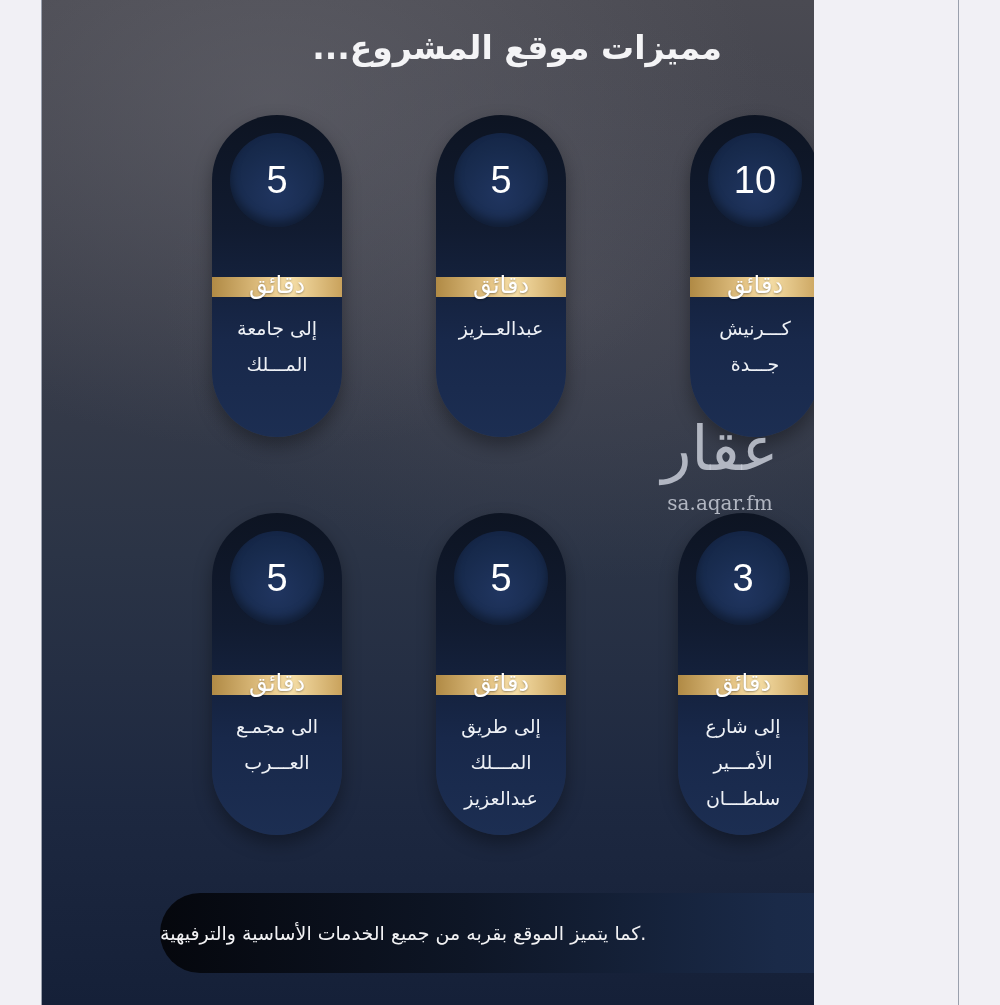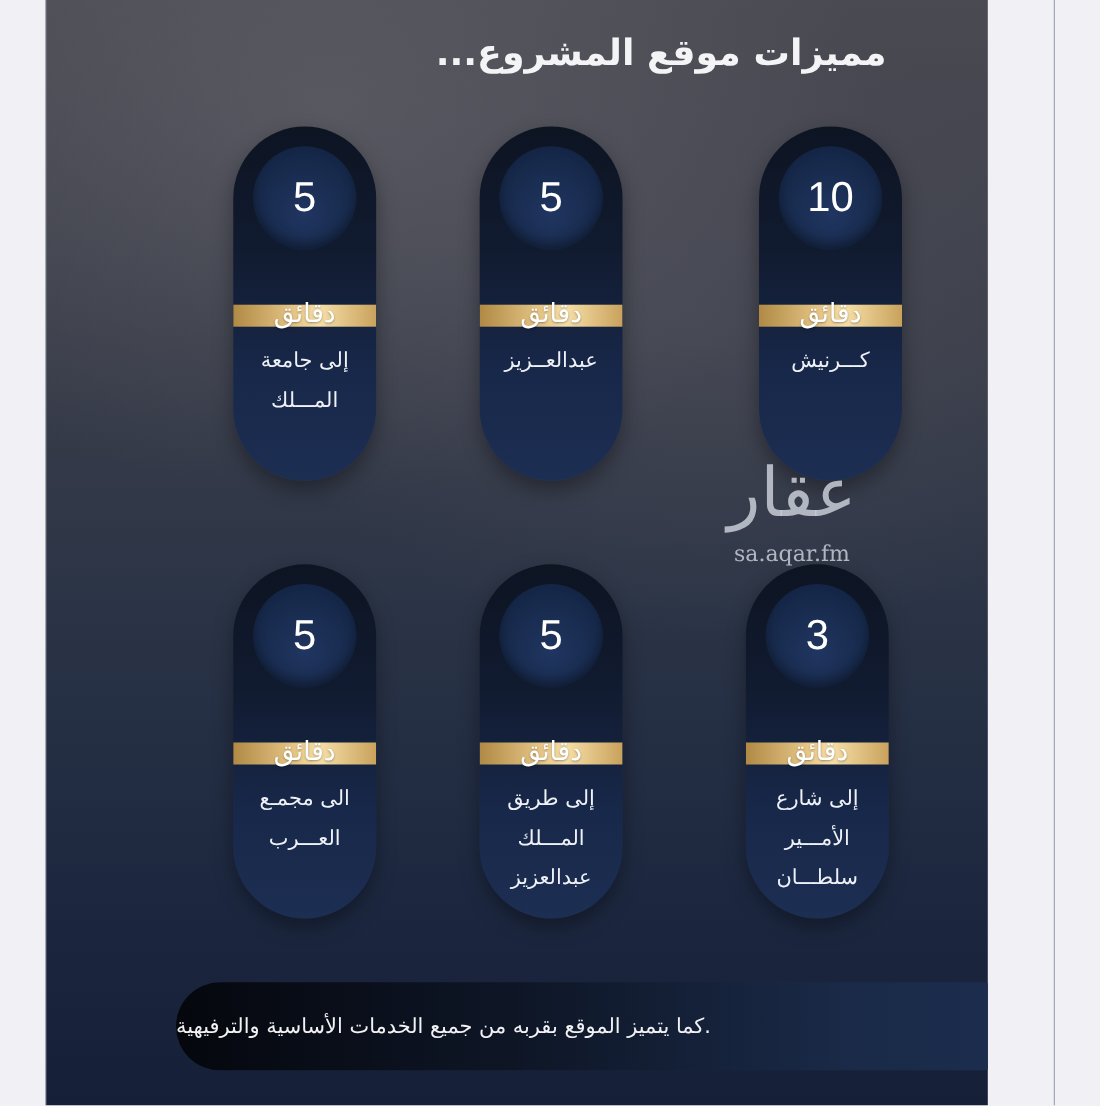--- a/index.html
+++ b/index.html
@@ -1,20 +1,20 @@
 <!DOCTYPE html>
 <html><head>
 <meta charset="utf-8">
 <style>
   * { box-sizing: border-box; margin: 0; padding: 0; }
   html, body { width: 1000px; height: 1005px; overflow: hidden; background: #f1f0f5; }
   body { position: relative; font-family: "DejaVu Sans", sans-serif; }
 
   .poster {
-    position: absolute; left: 42px; top: 0; width: 856px; height: 1005px;
+    position: absolute; left: 42px; top: 0; width: 772px; height: 1005px;
     background:
       radial-gradient(ellipse 700px 500px at 30% 10%, rgba(110,110,118,0.45), rgba(0,0,0,0) 70%),
       radial-gradient(ellipse 600px 400px at 70% 30%, rgba(90,90,100,0.35), rgba(0,0,0,0) 70%),
       linear-gradient(180deg, #4a4a52 0%, #3b3e4a 30%, #2b3446 55%, #1d2840 80%, #152038 100%);
     overflow: hidden;
   }
   .edge-line { position: absolute; top: 0; width: 1px; height: 1005px; background: #9aa0ad; }
 
   .title {
     position: absolute; right: 92px; top: 28px;
@@ -80,20 +80,21 @@
   <div class="title">مميزات موقع  المشروع...</div>
 
   <div class="pill" style="left:636px; top:115px;margin-left:12px;">
     <div class="pill-circle">
       <span class="pill-number">10</span>
     </div>
     <div class="gold-band"></div>
     <div class="band-label">دقائق</div>
     <div class="pill-desc">
       <div>كـــرنيش</div>
+      <div>جـــدة</div>
     </div>
   </div>
 
   <div class="pill" style="left:394px; top:115px;">
     <div class="pill-circle">
       <span class="pill-number">5</span>
     </div>
     <div class="gold-band"></div>
     <div class="band-label">دقائق</div>
     <div class="pill-desc">

